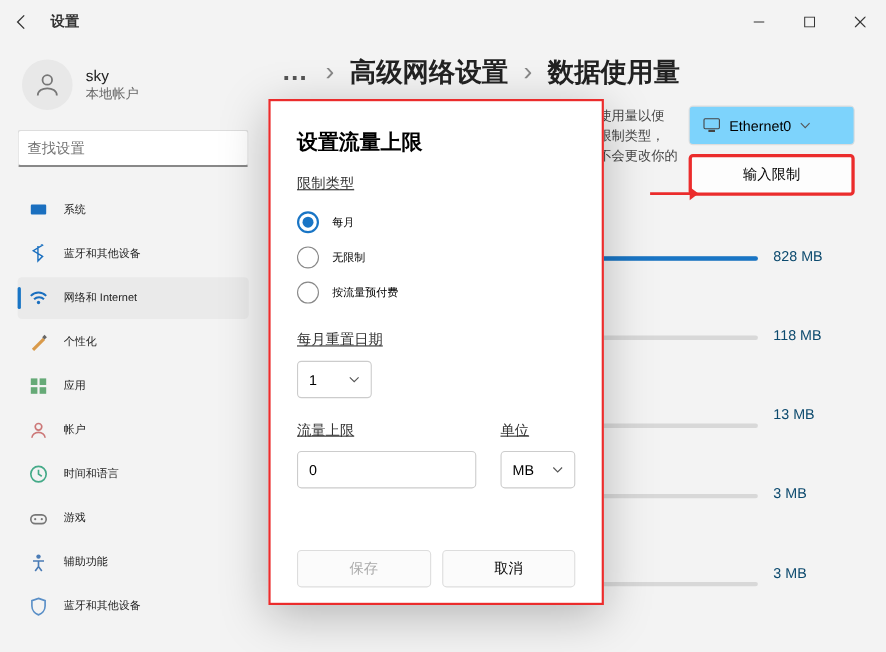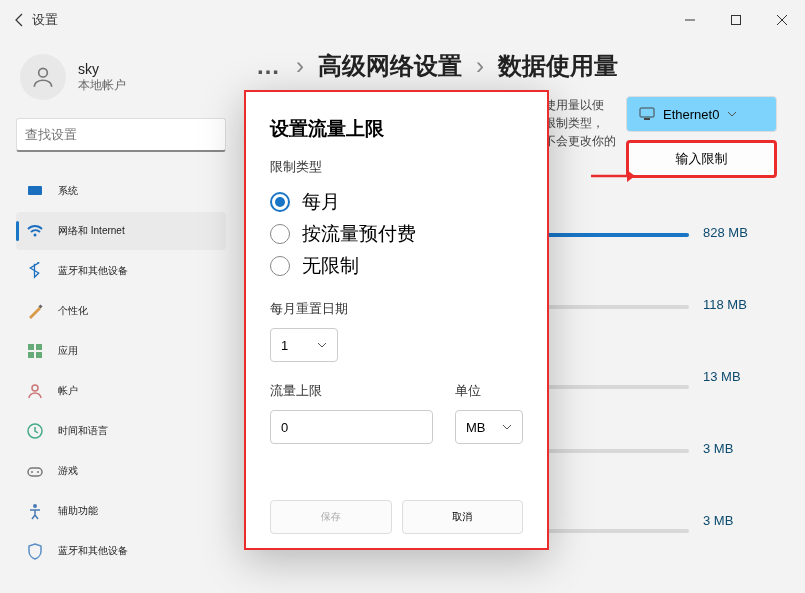--- a/index.html
+++ b/index.html
@@ -1,19 +1,19 @@
 <!DOCTYPE html>
 <html><head>
 <meta charset="utf-8">
 <style>
 * { margin:0; padding:0; box-sizing:border-box; font-family: "Segoe UI", "Microsoft YaHei", sans-serif; }
 body { width:805px; height:593px; background:#f3f3f3; overflow:hidden; position:relative; }
 
 .titlebar { height:40px; display:flex; align-items:center; padding:0 0 0 12px; justify-content:space-between; }
-.titlebar-left { display:flex; align-items:center; gap:4px; }
+.titlebar-left { display:flex; align-items:center; gap:18px;font-weight:bold; }
 .back-arrow { width:16px; height:16px; cursor:pointer; }
 .title { font-size:13px; color:#333; }
 .win-controls { display:flex; }
 .win-btn { width:46px; height:40px; display:flex; align-items:center; justify-content:center; }
 .win-btn svg { width:10px; height:10px; }
 
 .content { display:flex; height:553px; }
 
 .sidebar { width:240px; padding:8px 0 0 16px; }
 .account { display:flex; align-items:center; gap:12px; padding:6px 4px 14px 4px; }
@@ -44,34 +44,34 @@
 .app-row { display:flex; align-items:center; height:72px; border-bottom:none; padding:0 4px;}
 .app-icon { width:36px; height:36px; background:#fff; border-radius:6px; margin-right:14px; display:flex; align-items:center; justify-content:center; border:1px solid #eee;}
 .app-info { flex:1; }
 .app-name { font-size:14px; color:#222; margin-bottom:6px;}
 .app-bar { height:4px; background:#d8d8d8; border-radius:2px; position:relative; }
 .app-bar-fill { position:absolute; left:0; top:0; height:100%; background:#1975c5; border-radius:2px;}
 .app-size { font-size:13px; color:#0c4a6e; width:70px; text-align:left; margin-left:14px;}
 
 .modal { position:absolute; left:244px; top:90px; width:305px; height:460px; background:#fff; border:2px solid #eb2c2c; box-shadow:0 10px 40px rgba(0,0,0,.25); padding:24px 24px 14px 24px; }
 .modal h2 { font-size:19px; font-weight:600; margin-bottom:16px; }
-.section-label { font-size:13px; color:#333; margin-bottom:10px; margin-top:4px;}
+.section-label { font-size:13px; color:#333; margin-bottom:10px; margin-top:4px;text-decoration:underline;}
 .radio-group { margin-bottom:18px; }
-.radio-item { display:flex; align-items:center; gap:12px; height:32px; font-size:19px; cursor:pointer;}
+.radio-item { display:flex; align-items:center; gap:12px; height:32px; font-size:10px; cursor:pointer;}
 .radio { width:20px; height:20px; border-radius:50%; border:1px solid #888; display:flex; align-items:center; justify-content:center;}
 .radio.checked { border:2px solid #1975c5; }
 .radio.checked::after { content:""; width:10px; height:10px; border-radius:50%; background:#1975c5; }
 .dropdown { height:34px; border:1px solid #ccc; border-radius:4px; display:flex; align-items:center; justify-content:space-between; padding:0 10px; font-size:13px; margin-bottom:16px; cursor:pointer;}
 .dropdown.small { width:68px; }
 .form-row { display:flex; gap:22px; }
 .form-col { flex:1; }
 .text-input { height:34px; border:1px solid #ccc; border-radius:4px; padding:0 10px; font-size:13px; width:100%; }
 .form-col.unit { flex:0 0 68px; }
 .modal-footer { position:absolute; bottom:14px; left:24px; right:24px; display:flex; gap:10px; }
-.modal-btn { flex:1; height:34px; border:1px solid #ddd; background:#fbfbfb; border-radius:4px; font-size:10px; cursor:pointer;}
+.modal-btn { flex:1; height:34px; border:1px solid #ddd; background:#fbfbfb; border-radius:4px; font-size:13px; cursor:pointer;}
 .modal-btn.disabled { color:#aaa; }
 .chev { width:10px; height:10px; }
 </style>
 </head>
 <body>
 
 <div class="titlebar">
   <div class="titlebar-left">
     <span class="back-arrow">
       <svg viewBox="0 0 16 16">
@@ -119,36 +119,36 @@
     </div>
     <ul class="nav" id="nav-list">
         <li class="nav-item">
           <span class="nav-icon">
             <svg viewBox="0 0 18 18">
               <rect x="2" y="4" width="14" height="9" rx="1" fill="#1a6fbf"></rect>
             </svg>
           </span>
           <span>系统</span>
         </li>
+        <li class="nav-item">
+          <span class="nav-icon">
+            <svg viewBox="0 0 18 18">
+              <path d="M9 1v16l5-5-10-6 10-6-5-5" stroke="#1a6fbf" stroke-width="1.5" fill="none" transform="scale(.85) translate(1,1)"></path>
+            </svg>
+          </span>
+          <span>蓝牙和其他设备</span>
+        </li>
         <li class="nav-item active">
           <span class="nav-icon">
             <svg viewBox="0 0 18 18">
               <path d="M2 7c4-4 10-4 14 0M5 10c2.5-2.5 6.5-2.5 9 0" stroke="#1a6fbf" stroke-width="1.8" fill="none"></path>
               <circle cx="9" cy="13" r="1.5" fill="#1a6fbf"></circle>
             </svg>
           </span>
           <span>网络和 Internet</span>
-        </li>
-        <li class="nav-item">
-          <span class="nav-icon">
-            <svg viewBox="0 0 18 18">
-              <path d="M9 1v16l5-5-10-6 10-6-5-5" stroke="#1a6fbf" stroke-width="1.5" fill="none" transform="scale(.85) translate(1,1)"></path>
-            </svg>
-          </span>
-          <span>蓝牙和其他设备</span>
         </li>
         <li class="nav-item">
           <span class="nav-icon">
             <svg viewBox="0 0 18 18">
               <path d="M3 15L13 5l2 2L5 17z" fill="#d99a4a"></path>
               <rect x="13" y="3" width="3" height="3" fill="#666" transform="rotate(45 14.5 4.5)"></rect>
             </svg>
           </span>
           <span>个性化</span>
         </li>
@@ -328,25 +328,25 @@
 <div class="modal">
   <h2>设置流量上限</h2>
   <div class="section-label">限制类型</div>
   <div class="radio-group">
     <div class="radio-item">
       <span class="radio checked"></span>
       <span>每月</span>
     </div>
     <div class="radio-item">
       <span class="radio"></span>
-      <span>按流量预付费</span>
+      <span>无限制</span>
     </div>
     <div class="radio-item">
       <span class="radio"></span>
-      <span>无限制</span>
+      <span>按流量预付费</span>
     </div>
   </div>
 
   <div class="section-label">每月重置日期</div>
   <div class="dropdown small">
     <span>1</span>
     <svg class="chev" viewBox="0 0 10 10">
         <path d="M1 3 L5 7 L9 3" stroke="#555" fill="none"></path>
       </svg>
   </div>

